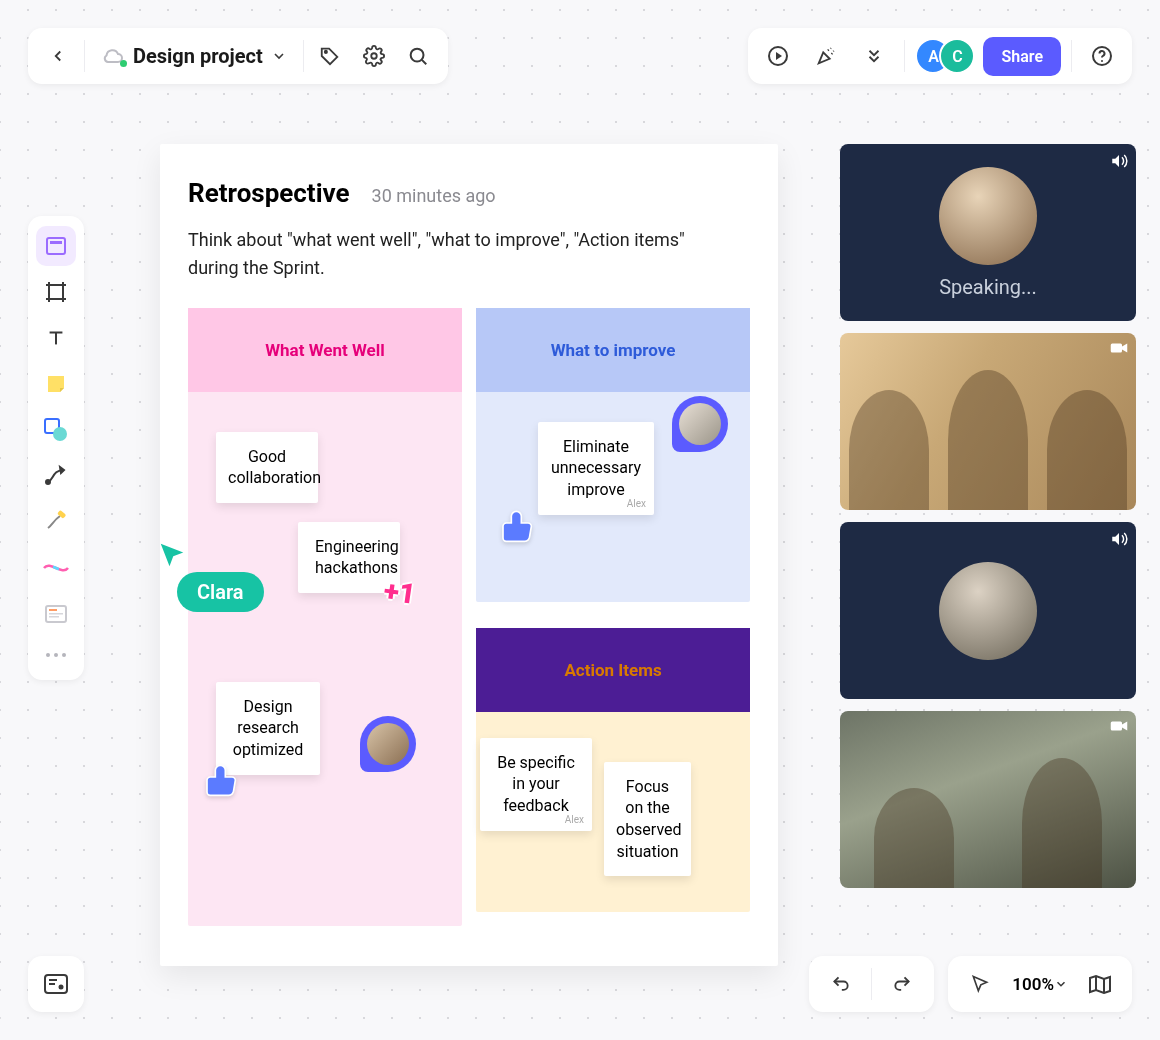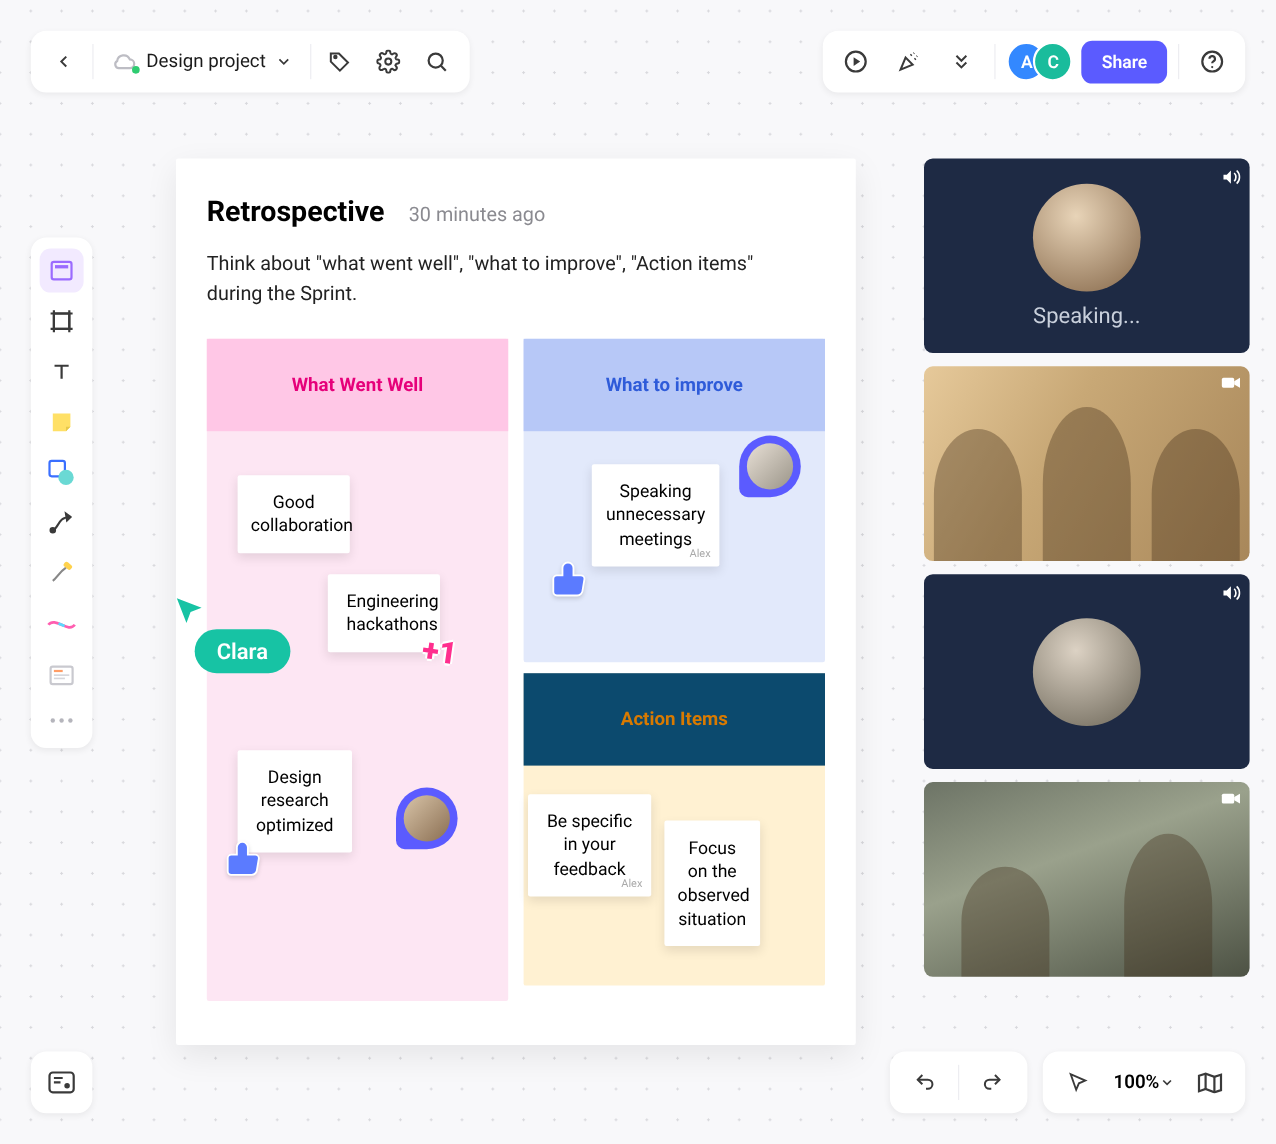--- a/index.html
+++ b/index.html
@@ -7,21 +7,21 @@
 .dotgrid { position: absolute; inset: 0; background-image: radial-gradient(circle, #d8d8dc 1px, transparent 1px); background-size: 28px 28px; background-position: 14px 108px; }
 
 
 .topbar-left { position: absolute; top: 28px; left: 28px; height: 56px; background: #fff; border-radius: 14px; display: flex; align-items: center; padding: 0 10px; box-shadow: 0 2px 6px rgba(0,0,0,.06); gap: 4px; }
 .topbar-right { position: absolute; top: 28px; right: 28px; height: 56px; background: #fff; border-radius: 14px; display: flex; align-items: center; padding: 0 10px; box-shadow: 0 2px 6px rgba(0,0,0,.06); gap: 8px; }
 .icon-btn { width: 40px; height: 40px; border-radius: 10px; display: flex; align-items: center; justify-content: center; cursor: pointer; color: #3a3a3a; }
 .vsep { width: 1px; height: 32px; background: #ececf0; margin: 0 2px; }
 .project-chip { display: flex; align-items: center; gap: 8px; padding: 0 10px; height: 40px; cursor: pointer; }
 .project-chip .cloud { position: relative; }
 .project-chip .dot { width: 7px; height: 7px; background: #2ecc71; border-radius: 50%; position: absolute; right: -2px; bottom: -1px; }
-.project-chip span.pname { font-weight: 400; font-size: 17px; color: #1a1a1a; }
+.project-chip span.pname { font-weight: 700; font-size: 20px; color: #1a1a1a; }
 .avatar-chip { width: 36px; height: 36px; border-radius: 50%; display: flex; align-items: center; justify-content: center; color: #fff; font-weight: 600; font-size: 16px; margin-left: -12px; border: 2px solid #fff; }
 .avatar-chip.a { background: #3388ff; margin-left: 0; }
 .avatar-chip.c { background: #1abc9c; }
 .share-btn { background: #5b5bff; color: #fff; border-radius: 10px; padding: 10px 18px; font-weight: 600; font-size: 16px; cursor: pointer; }
 
 
 .toolpanel { position: absolute; left: 28px; top: 216px; width: 56px; background: #fff; border-radius: 14px; box-shadow: 0 2px 6px rgba(0,0,0,.06); display: flex; flex-direction: column; align-items: center; padding: 10px 0; gap: 6px; }
 .tool { width: 40px; height: 40px; border-radius: 10px; display: flex; align-items: center; justify-content: center; cursor: pointer; }
 .tool.selected { background: #f2eaff; }
 
@@ -31,24 +31,24 @@
 .card .time { color: #8a8a90; font-size: 18px; margin-left: 18px; }
 .card .desc { margin-top: 18px; font-size: 18px; color: #222; line-height: 1.55; max-width: 510px; }
 .columns { display: grid; grid-template-columns: 1fr 1fr; gap: 14px; margin-top: 26px; }
 .col { border-radius: 2px; padding-bottom: 20px; }
 .col-head { text-align: center; font-weight: 700; padding: 32px 0; font-size: 17px; }
 .col-body { padding: 8px 12px; min-height: 150px; position: relative; }
 .col.pink .col-head { background: #ffc7e6; color: #e6007a; }
 .col.pink { background: #fde6f3; }
 .col.blue .col-head { background: #b7c8f7; color: #2e5bd9; }
 .col.blue { background: #e2e9fb; }
-.col.orange .col-head { background: #0c4a6e; color: #d97a00; }
+.col.orange .col-head { background: #4c1d95; color: #d97a00; }
 .col.orange { background: #fff1d2; }
 .col.pink { grid-row: span 2; }
-.rightcol { display: flex; flex-direction: column; gap: 10px; }
+.rightcol { display: flex; flex-direction: column; gap: 26px; }
 
 .note { position: absolute; background: #fff; border-radius: 2px; box-shadow: 0 4px 10px rgba(0,0,0,.10); padding: 14px 12px; width: 102px; text-align: center; font-size: 16px; line-height: 1.35; }
 .note .author { font-size: 10px; color: #aaa; position: absolute; right: 8px; bottom: 4px; }
 
 
 .cursor-tag { position: absolute; left: 157px; top: 540px; z-index: 20; text-align: center; }
 .cursor-tag .arrow svg { display:block; }
 .cursor-tag .pill { background: #17c3a4; color: #fff; padding: 8px 20px; border-radius: 999px; font-weight: 600; font-size: 20px; margin-top: 2px; margin-left: 20px; }
 
 
@@ -252,21 +252,21 @@
             </svg>
         </div>
       </div>
     </div>
 
     <div class="rightcol">
       <div class="col blue">
         <div class="col-head">What to improve</div>
         <div class="col-body" style="height:190px;">
           <div class="note" style="left:62px; top:30px; width:116px;">
-            <span>Speaking unnecessary meetings</span>
+            <span>Eliminate unnecessary improve</span>
             <span class="author">Alex</span>
           </div>
           <div class="avatar-badge" style="left:196px; top:4px;">
               <div class="inner" style="background:linear-gradient(135deg,#e8e0d6,#9a9488);"></div>
             </div>
           <div class="thumb" style="left:22px; top:116px;">
             <svg width="40" height="40" viewBox="0 0 24 24" fill="#5b7bff" stroke="#fff" stroke-width="1">
                 <path d="M14 9V5a3 3 0 0 0-6 0v4H5a2 2 0 0 0-2 2v7a2 2 0 0 0 2 2h11a3 3 0 0 0 3-3l1-6a2 2 0 0 0-2-2h-4z"></path>
               </svg>
           </div>

